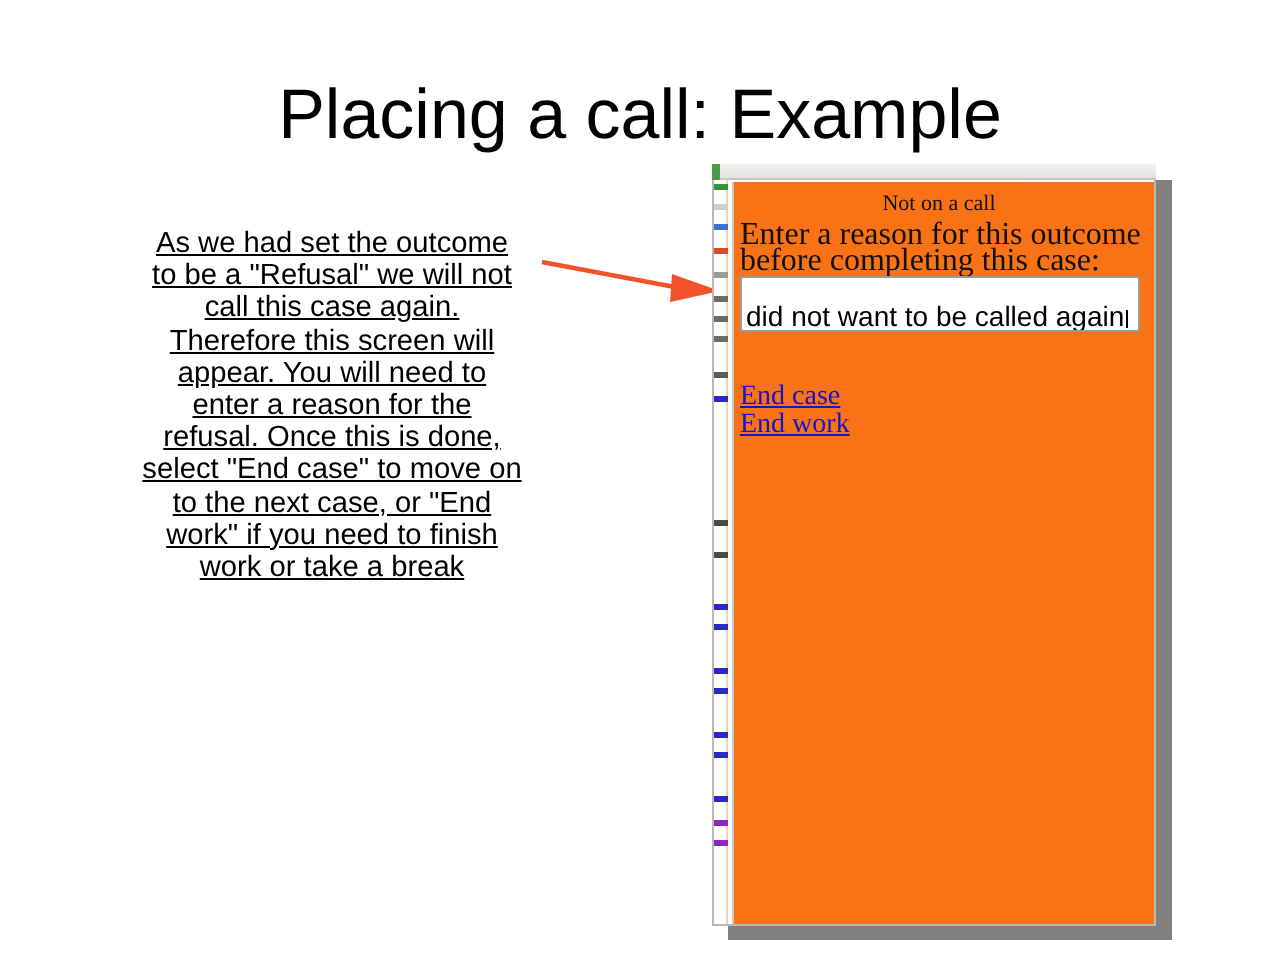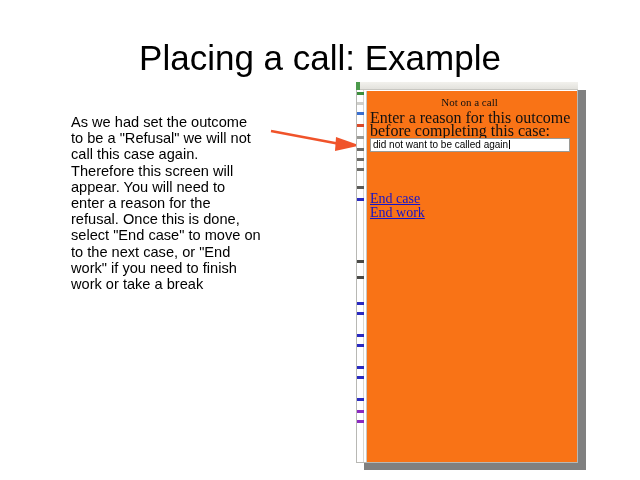--- a/index.html
+++ b/index.html
@@ -33,21 +33,22 @@
   
   .slide-body {
     position: absolute;
     left: 71px;
     top: 114px;
     width: 190px;
     font-family: "Liberation Sans", sans-serif;
     font-size: 14.6px;
     line-height: 16.2px;
     color: #000000;
-    text-align: left;
+    text-align: center;
+    text-decoration: underline;
   }
 
   
   .annotation-arrow {
     position: absolute;
     left: 268px;
     top: 120px;
     width: 96px;
     height: 34px;
     pointer-events: none;
@@ -151,24 +152,24 @@
   .app-input {
     position: absolute;
     left: 3px;
     top: 47px;
     width: 200px;
     height: 14px;
     border: 1px solid #9a9a96;
     background: #ffffff;
     box-sizing: border-box;
     font-family: "Liberation Sans", sans-serif;
-    font-size: 10px;
+    font-size: 14px;
     line-height: 12px;
     color: #000000;
-    padding: 0 2px;
+    padding: 13px 2px;
     white-space: nowrap;
     overflow: hidden;
   }
   .caret {
     display: inline-block;
     width: 1px;
     height: 9px;
     background: #000000;
     vertical-align: -1px;
     margin-left: 1px;

